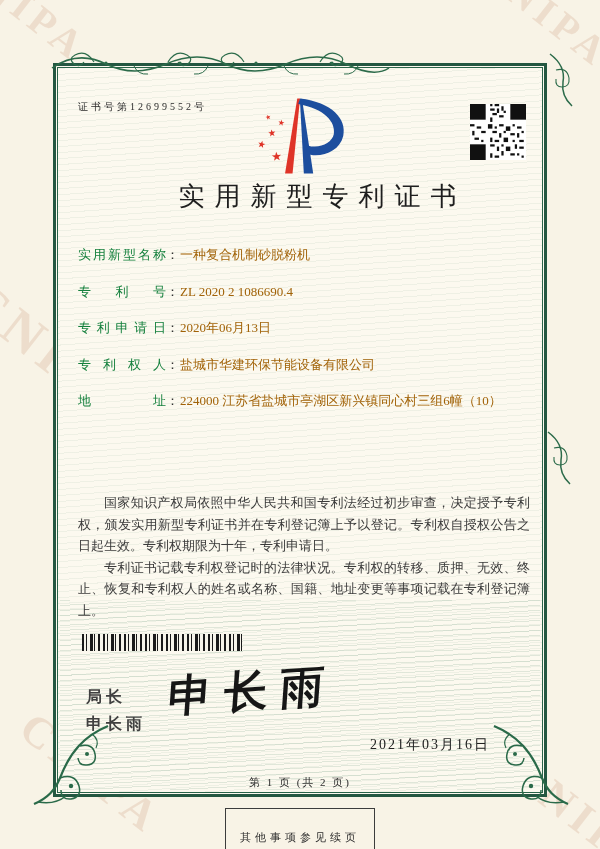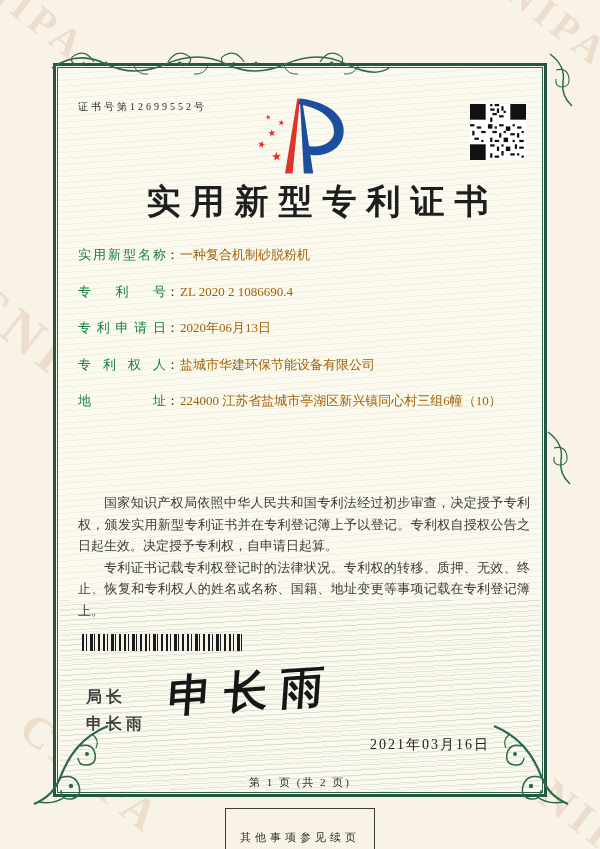--- a/index.html
+++ b/index.html
@@ -46,21 +46,21 @@
   }
   
   .cert-no{
     position:absolute;left:78px;top:100px;
     font-size:10px;letter-spacing:3px;color:#2b2b2b;
   }
   .logo{position:absolute;left:240px;top:92px;}
   .qr{position:absolute;left:470px;top:104px;}
   .doc-title{
     position:absolute;left:0;right:0;top:179px;
-    text-align:center;font-size:34px;font-weight:700;
+    text-align:center;font-size:26px;font-weight:400;
     letter-spacing:10px;color:#1e1e1e;padding-left:45px;
   }
   
   .fields{position:absolute;left:78px;top:248px;width:456px;font-size:13px;color:#323232;}
   .frow{margin-bottom:22.5px;line-height:14px;white-space:nowrap;position:relative;}
   .flabel{
     display:inline-block;width:88px;
     text-align:justify;text-align-last:justify;
     vertical-align:top;color:#15803d;
   }
@@ -281,21 +281,21 @@
     </div>
     <div class="frow">
       <span class="flabel">专利权人</span><span class="fcolon">：</span><span class="fvalue">盐城市华建环保节能设备有限公司</span>
     </div>
     <div class="frow">
       <span class="flabel">地址</span><span class="fcolon">：</span><span class="fvalue">224000 江苏省盐城市亭湖区新兴镇同心村三组6幢（10）</span>
     </div>
   </div>
 
   <div class="paras">
-    <p>国家知识产权局依照中华人民共和国专利法经过初步审查，决定授予专利权，颁发实用新型专利证书并在专利登记簿上予以登记。专利权自授权公告之日起生效。决定授予专利权，自申请日起算。</p>
+    <p>国家知识产权局依照中华人民共和国专利法经过初步审查，决定授予专利权，颁发实用新型专利证书并在专利登记簿上予以登记。专利权自授权公告之日起生效。专利权期限为十年，专利申请日。</p>
     <p>专利证书记载专利权登记时的法律状况。专利权的转移、质押、无效、终止、恢复和专利权人的姓名或名称、国籍、地址变更等事项记载在专利登记簿上。</p>
   </div>
 
   <div class="barcode"></div>
 
   <div class="signoff">
     <div>局长</div>
     <div>申长雨</div>
   </div>
   <div class="signature">申长雨</div>

